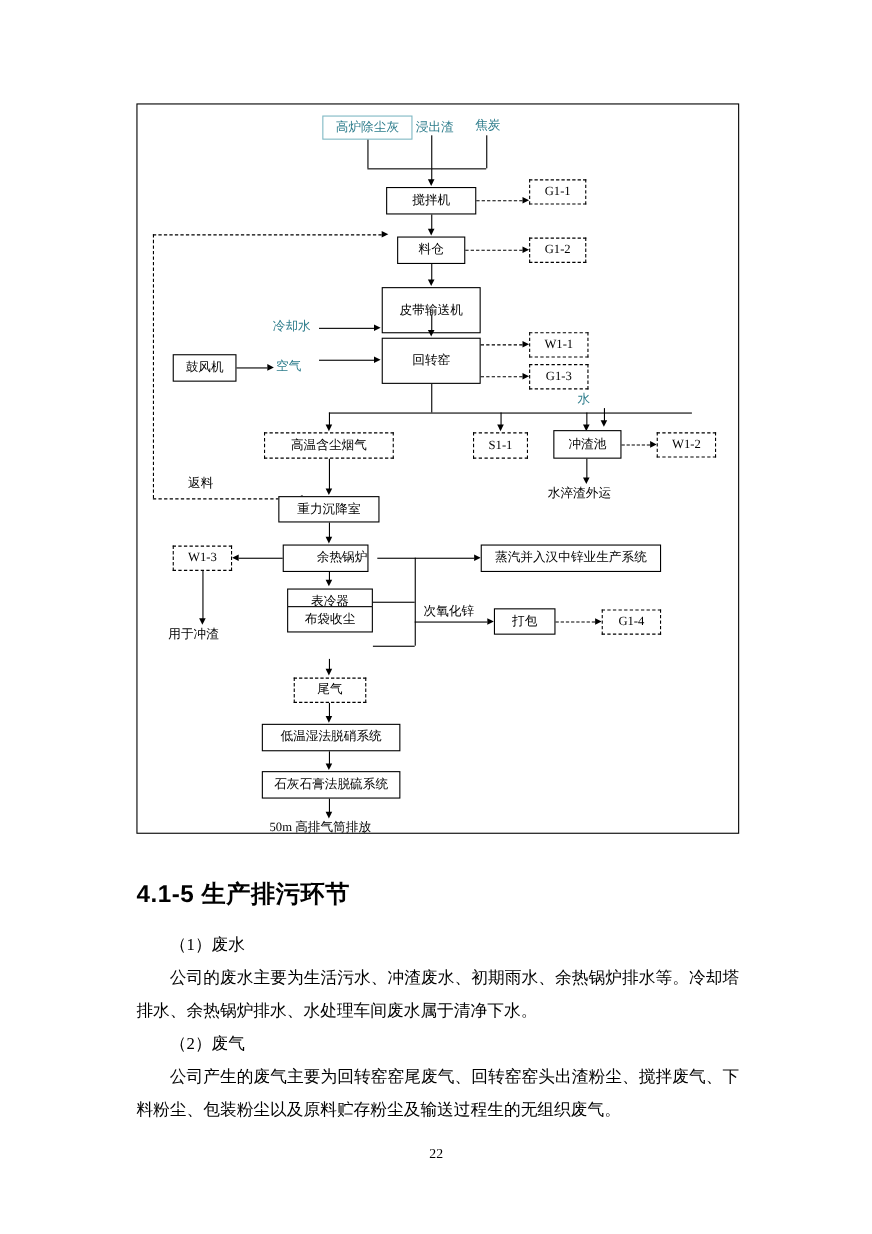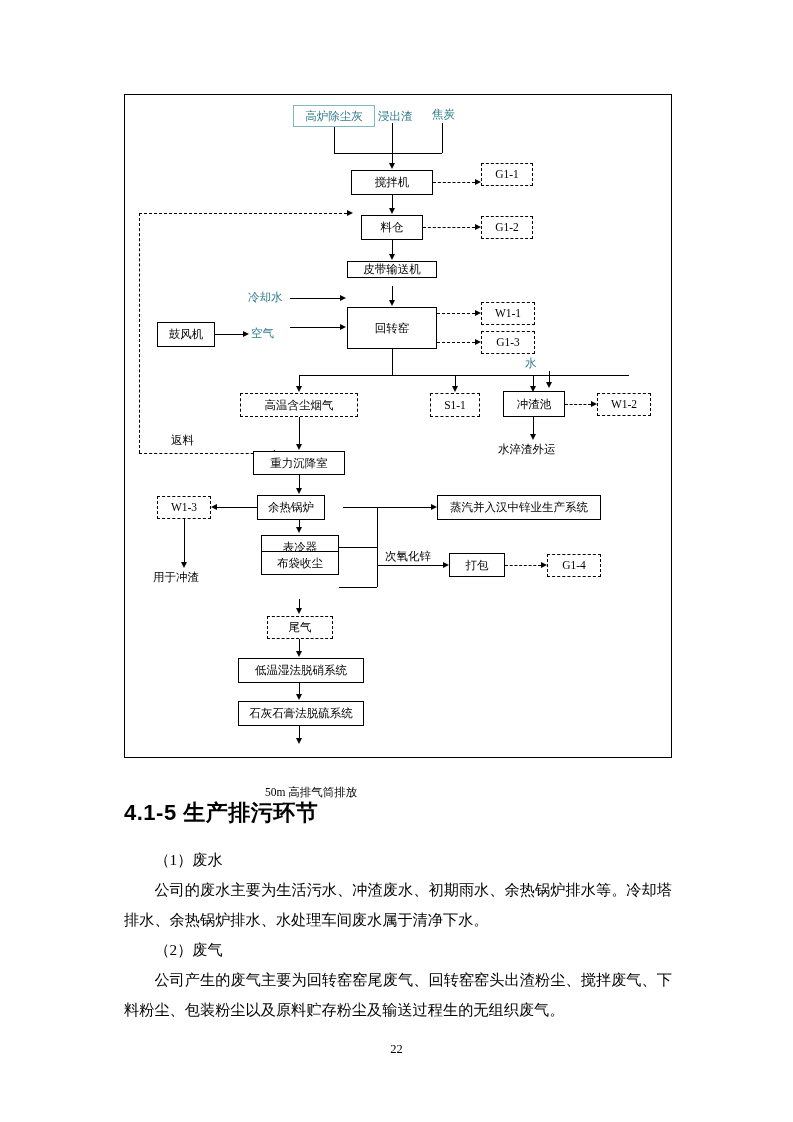--- a/index.html
+++ b/index.html
@@ -184,21 +184,21 @@
         <span>料仓</span>
       </div>
       <div class="ln dash-h" style="left:298px; top:132px; width:52px;"></div>
       <div class="arrow right" style="left:350px; top:129px;"></div>
       <div class="node dashed" style="left:356px; top:121px; width:52px; height:23px;">
         <span>G1-2</span>
       </div>
 
       <div class="ln v" style="left:267px; top:145px; height:15px;"></div>
       <div class="arrow down" style="left:263.5px; top:159px;"></div>
-      <div class="node" style="left:222px; top:166px; width:90px; height:17px;">
+      <div class="node" style="left:222px; top:166px; width:90px; height:42px;">
         <span>皮带输送机</span>
       </div>
 
       <div class="ln v" style="left:267px; top:191px; height:15px;"></div>
       <div class="arrow down" style="left:263.5px; top:205px;"></div>
 
       <div class="label-text teal" style="left:123px; top:196px;">冷却水</div>
       <div class="ln h" style="left:165px; top:203px; width:50px;"></div>
       <div class="arrow right" style="left:215px; top:200px;"></div>
 
@@ -275,21 +275,21 @@
       <div class="arrow right" style="left:222px; top:115px;"></div>
       <div class="arrow left" style="left:144px; top:355px;"></div>
 
       <div class="node" style="left:128px; top:356px; width:92px; height:24px;">
         <span>重力沉降室</span>
       </div>
 
       <div class="ln v" style="left:174px; top:380px; height:14px;"></div>
       <div class="arrow down" style="left:170.5px; top:393px;"></div>
 
-      <div class="node" style="left:132px; top:400px; width:68px; height:25px;">
+      <div class="node" style="left:132px; top:400px; width:78px; height:25px;justify-content:flex-end;">
         <span>余热锅炉</span>
       </div>
 
       <div class="ln h" style="left:92px; top:412px; width:40px;"></div>
       <div class="arrow left" style="left:86px; top:409px;"></div>
       <div class="node dashed" style="left:32px; top:401px; width:54px; height:23px;">
         <span>W1-3</span>
       </div>
 
       <div class="ln v" style="left:59px; top:424px; height:44px;"></div>
@@ -343,21 +343,21 @@
       </div>
 
       <div class="ln v" style="left:174px; top:588px; height:12px;"></div>
       <div class="arrow down" style="left:170.5px; top:599px;"></div>
       <div class="node" style="left:113px; top:606px; width:126px; height:25px;">
         <span>石灰石膏法脱硫系统</span>
       </div>
 
       <div class="ln v" style="left:174px; top:631px; height:13px;"></div>
       <div class="arrow down" style="left:170.5px; top:643px;"></div>
-      <div class="label-text" style="left:140px; top:651px;margin-top:40px;">50m 高排气筒排放</div>
+      <div class="label-text" style="left:120px; top:651px;">50m 高排气筒排放</div>
 
     </div>
   </div>
 
 
   <div class="section-title">4.1-5 生产排污环节</div>
 
   <div class="body-block">
     <p class="indent2">（1）废水</p>
     <p class="indent2">公司的废水主要为生活污水、冲渣废水、初期雨水、余热锅炉排水等。冷却塔排水、余热锅炉排水、水处理车间废水属于清净下水。</p>

